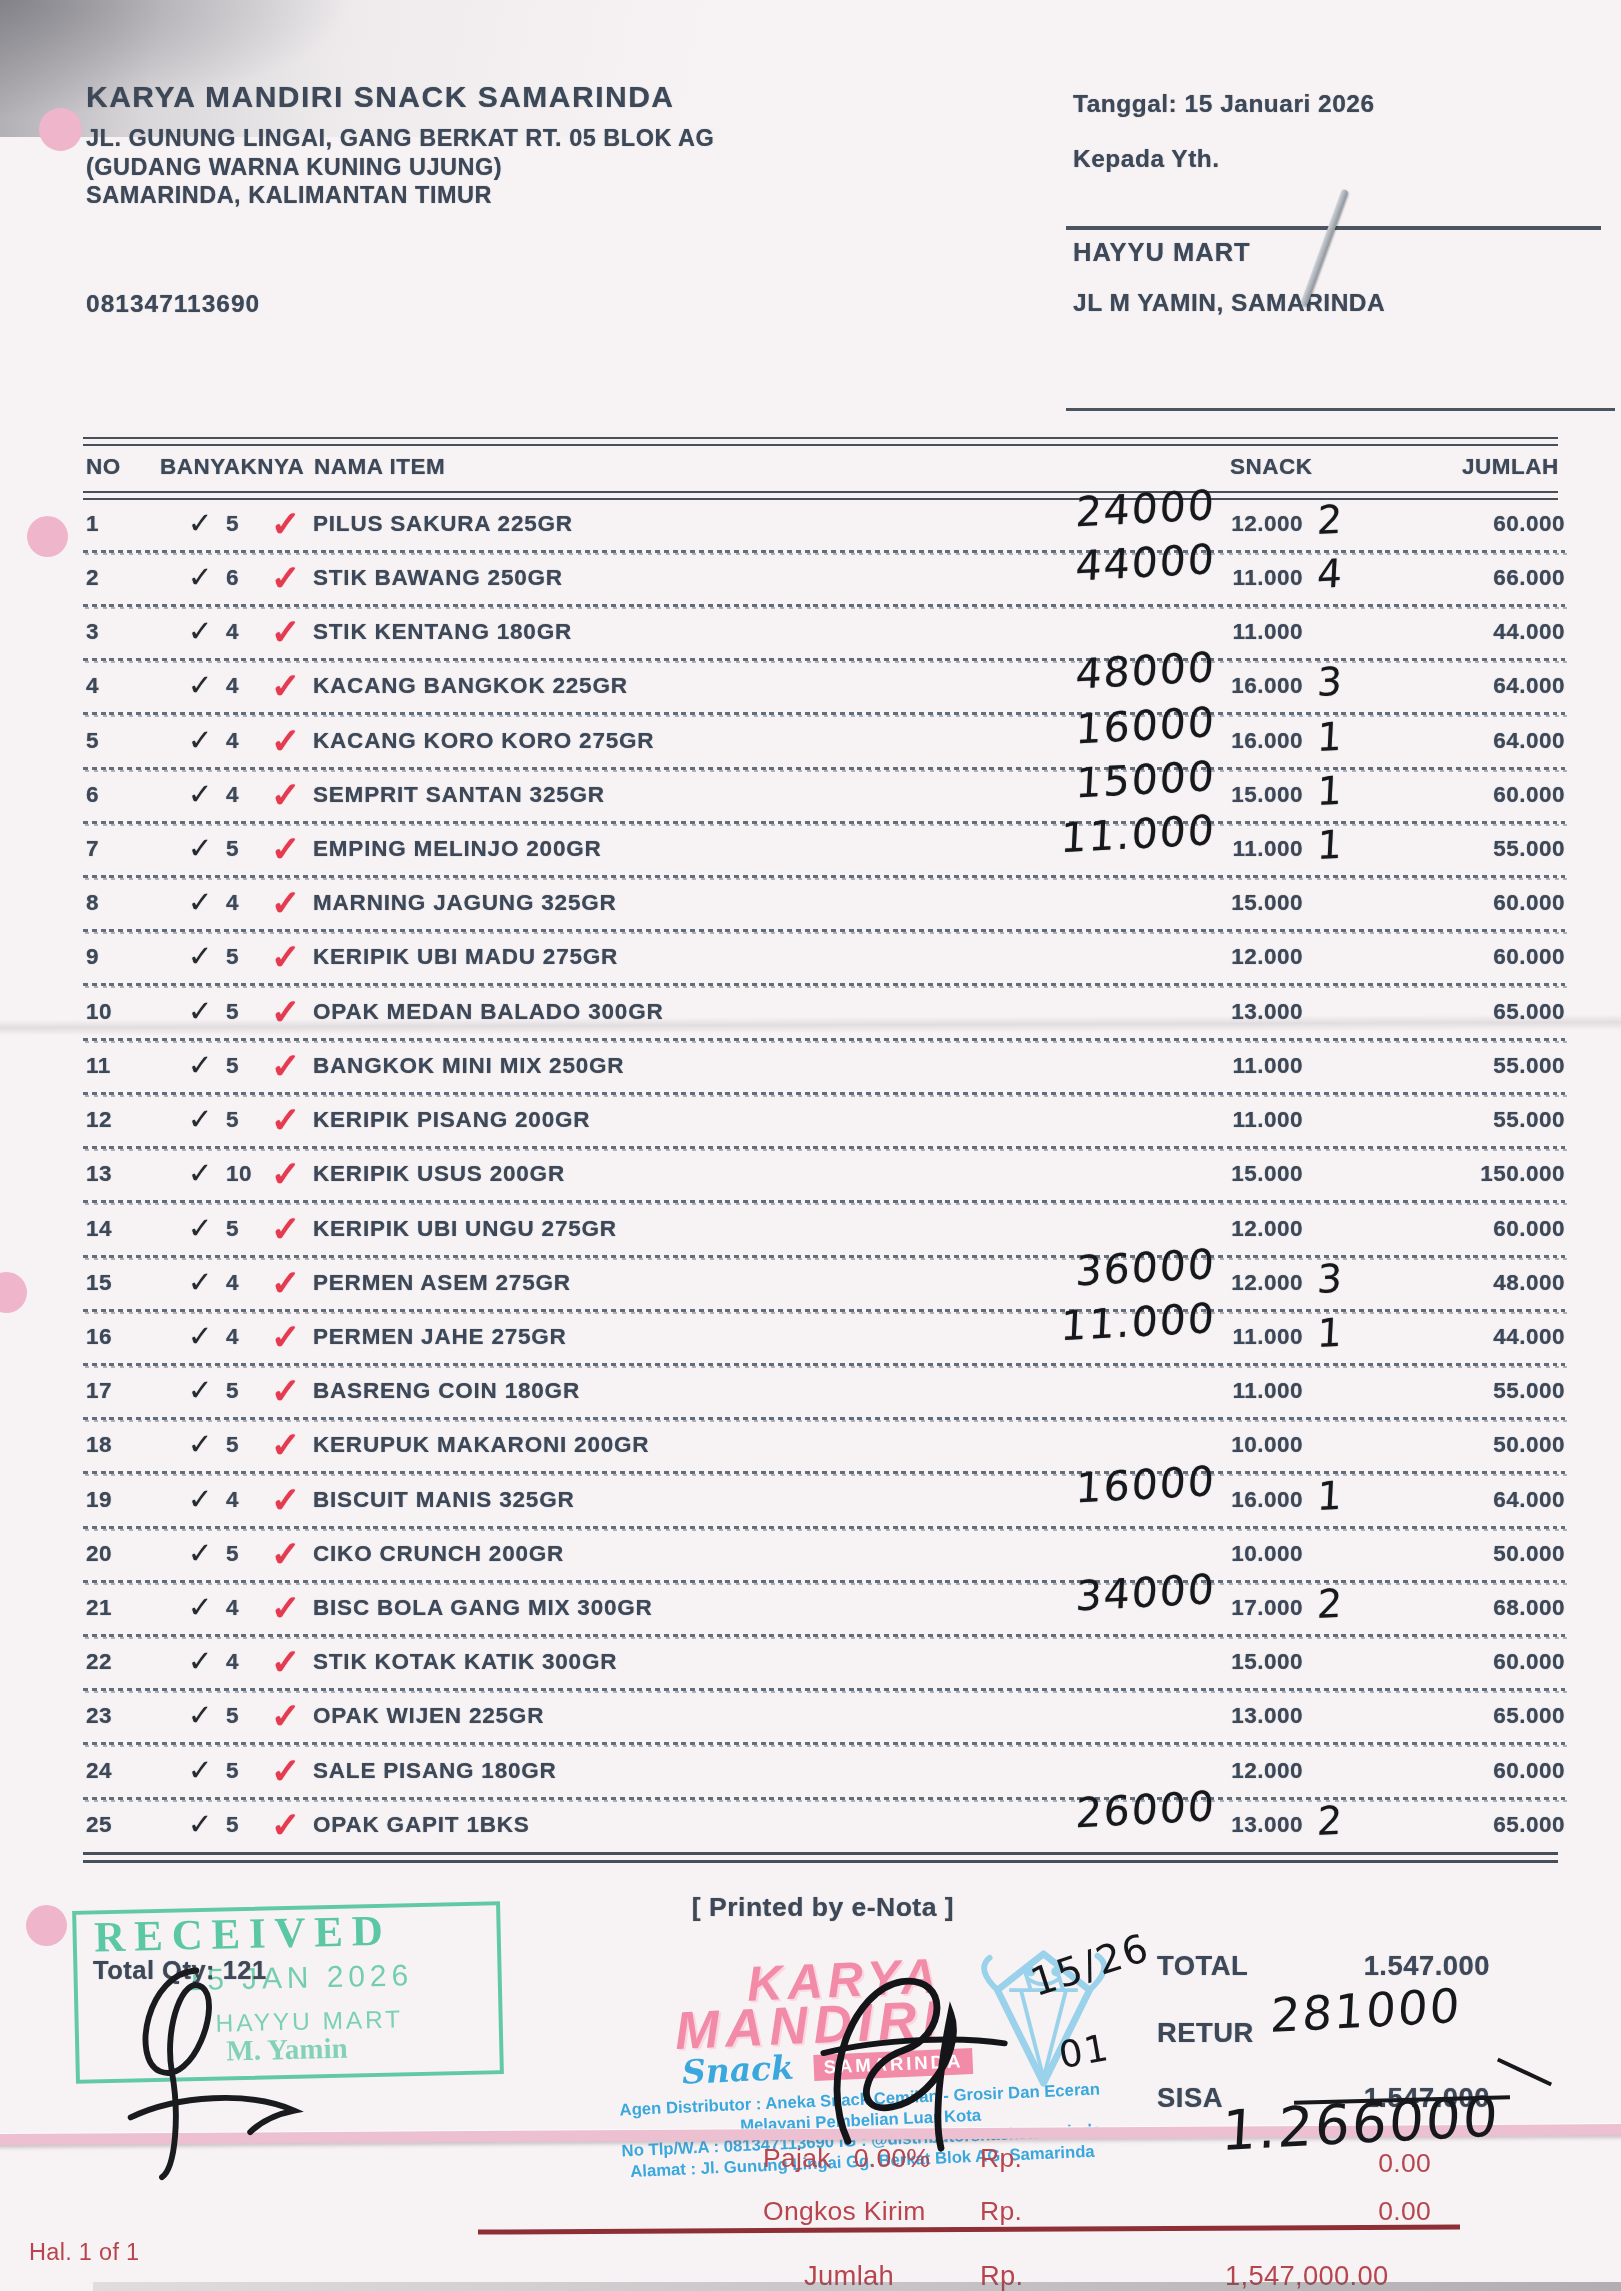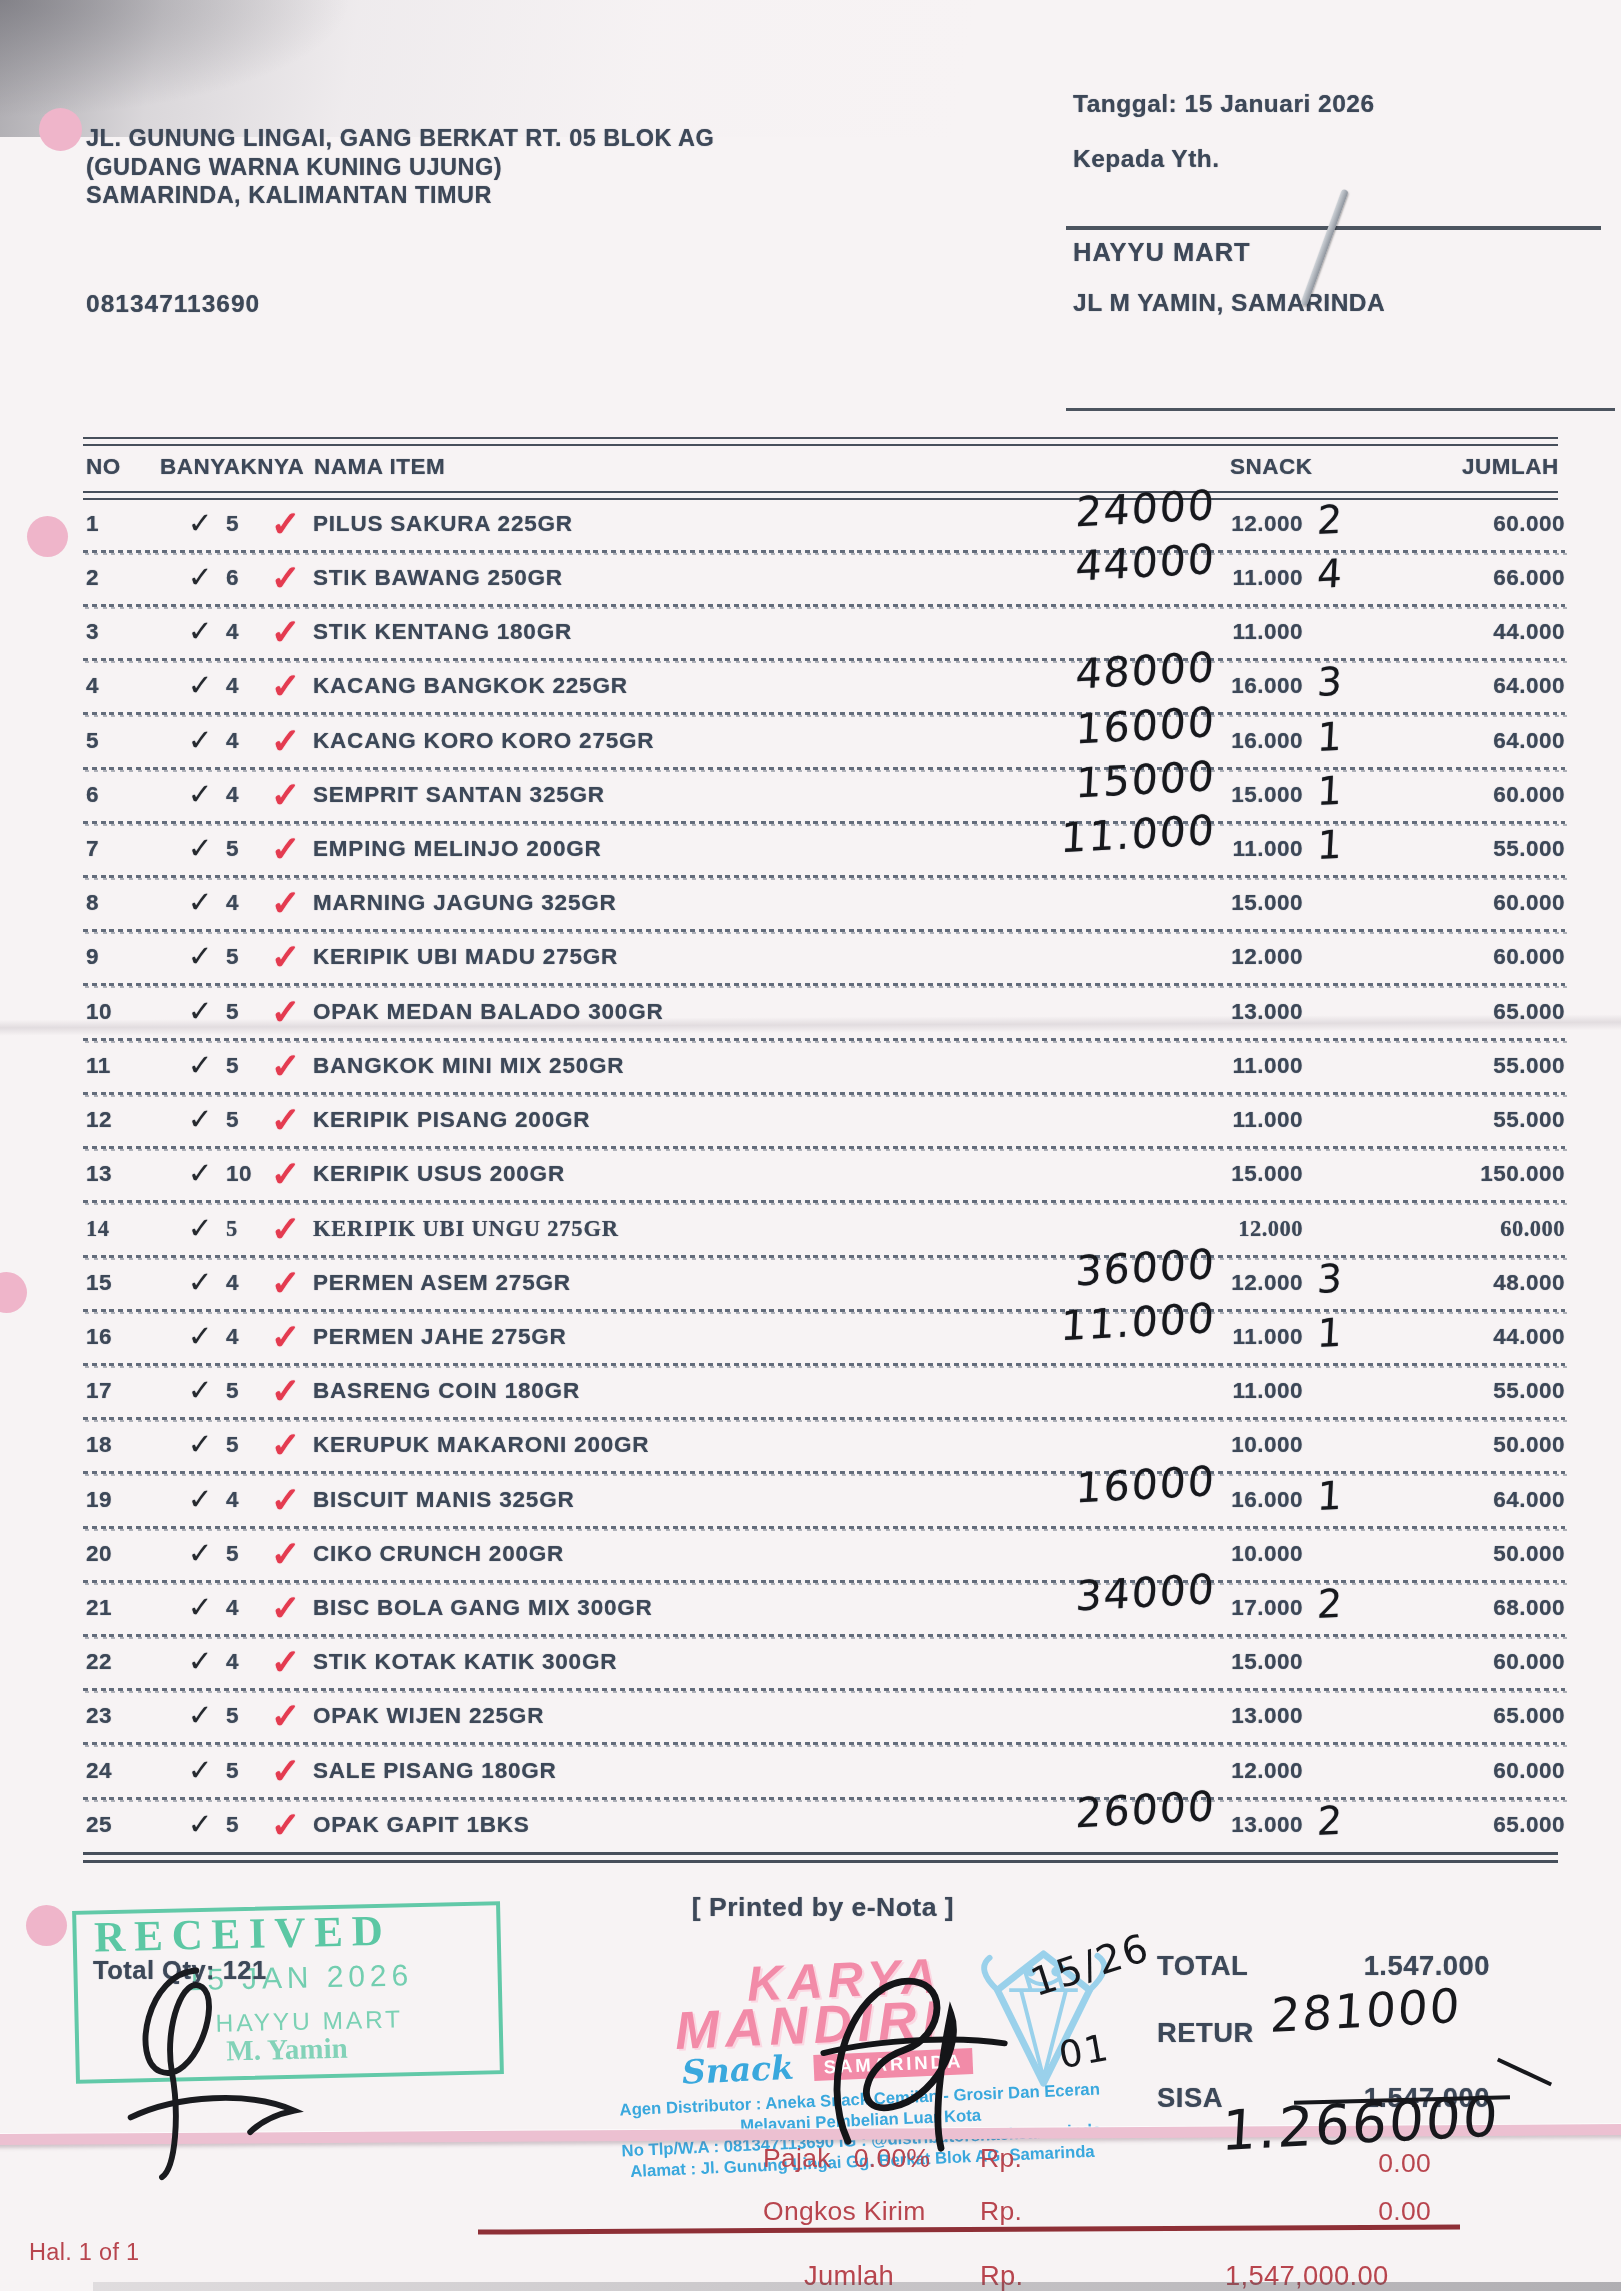--- a/index.html
+++ b/index.html
@@ -49,20 +49,21 @@
 <div id="sheet">
 
   <div class="abs" style="top:0;left:0;width:100%;height:137px;background:linear-gradient(100deg,rgba(110,110,118,.55) 0%,rgba(150,150,158,.30) 10%,rgba(190,190,198,.15) 22%,rgba(225,225,230,.06) 40%,rgba(0,0,0,0) 60%);"></div>
   <div class="abs" style="top:0;left:0;width:353px;height:118px;background:radial-gradient(ellipse at 0% 0%,rgba(90,90,98,.5),rgba(0,0,0,0) 70%);"></div>
   <div class="abs" style="top:1017px;left:0;width:100%;height:15.7px;background:linear-gradient(to bottom,rgba(0,0,0,0),rgba(150,140,150,.22),rgba(0,0,0,0));transform:rotate(-.2deg);"></div>
   <div class="abs" style="top:108px;left:39px;width:43px;height:43px;border-radius:50%;background:#efb5ca;"></div>
   <div class="abs" style="top:516px;left:27.4px;width:41px;height:41px;border-radius:50%;background:#efb5ca;"></div>
   <div class="abs" style="top:1272px;left:-13.7px;width:41px;height:41px;border-radius:50%;background:#efb5ca;"></div>
   <div class="abs" style="top:1905px;left:25.5px;width:41px;height:41px;border-radius:50%;background:#efb5ca;"></div>
 
+  <div class="abs print" style="left:86px;top:80px;font-size:30px;letter-spacing:1.5px;">KARYA MANDIRI SNACK SAMARINDA</div>
   <div class="abs print" style="left:86px;top:125px;font-size:23.5px;">JL. GUNUNG LINGAI, GANG BERKAT RT. 05 BLOK AG</div>
   <div class="abs print" style="left:86px;top:154px;font-size:23.5px;">(GUDANG WARNA KUNING UJUNG)</div>
   <div class="abs print" style="left:86px;top:182px;font-size:23.5px;">SAMARINDA, KALIMANTAN TIMUR</div>
   <div class="abs print" style="left:86px;top:290px;font-size:24.5px;letter-spacing:1px;">081347113690</div>
 
   <div class="abs print" style="left:1073px;top:90px;font-size:24.5px;">Tanggal: 15 Januari 2026</div>
   <div class="abs print" style="left:1073px;top:145px;font-size:24.5px;">Kepada Yth.</div>
   <div class="abs single" style="left:1066px;top:226px;width:535px;height:3.9px;"></div>
   <div class="abs print" style="left:1073px;top:238px;font-size:25.5px;letter-spacing:1px;">HAYYU MART</div>
   <div class="abs print" style="left:1073px;top:289px;font-size:24.5px;">JL M YAMIN, SAMARINDA</div>
@@ -240,21 +241,21 @@
       <span class="c-qty">10</span>
       <span class="c-chk2 chk-red">✓</span>
       <span class="c-item">KERIPIK USUS 200GR</span>
 
       <span class="c-price">15.000</span>
 
       <span class="c-amt">150.000</span>
       <span class="dots" style="top:auto;"></span>
     </div>
 
-    <div class="row print cell-fs" style="top: 1205px; font-family: Liberation Serif, serif;">
+    <div class="row print cell-fs" style="top: 1205px;">
       <span class="c-no">14</span>
       <span class="c-chk1 chk-black">✓</span>
       <span class="c-qty">5</span>
       <span class="c-chk2 chk-red">✓</span>
       <span class="c-item">KERIPIK UBI UNGU 275GR</span>
 
       <span class="c-price">12.000</span>
 
       <span class="c-amt">60.000</span>
       <span class="dots" style="top:auto;"></span>

